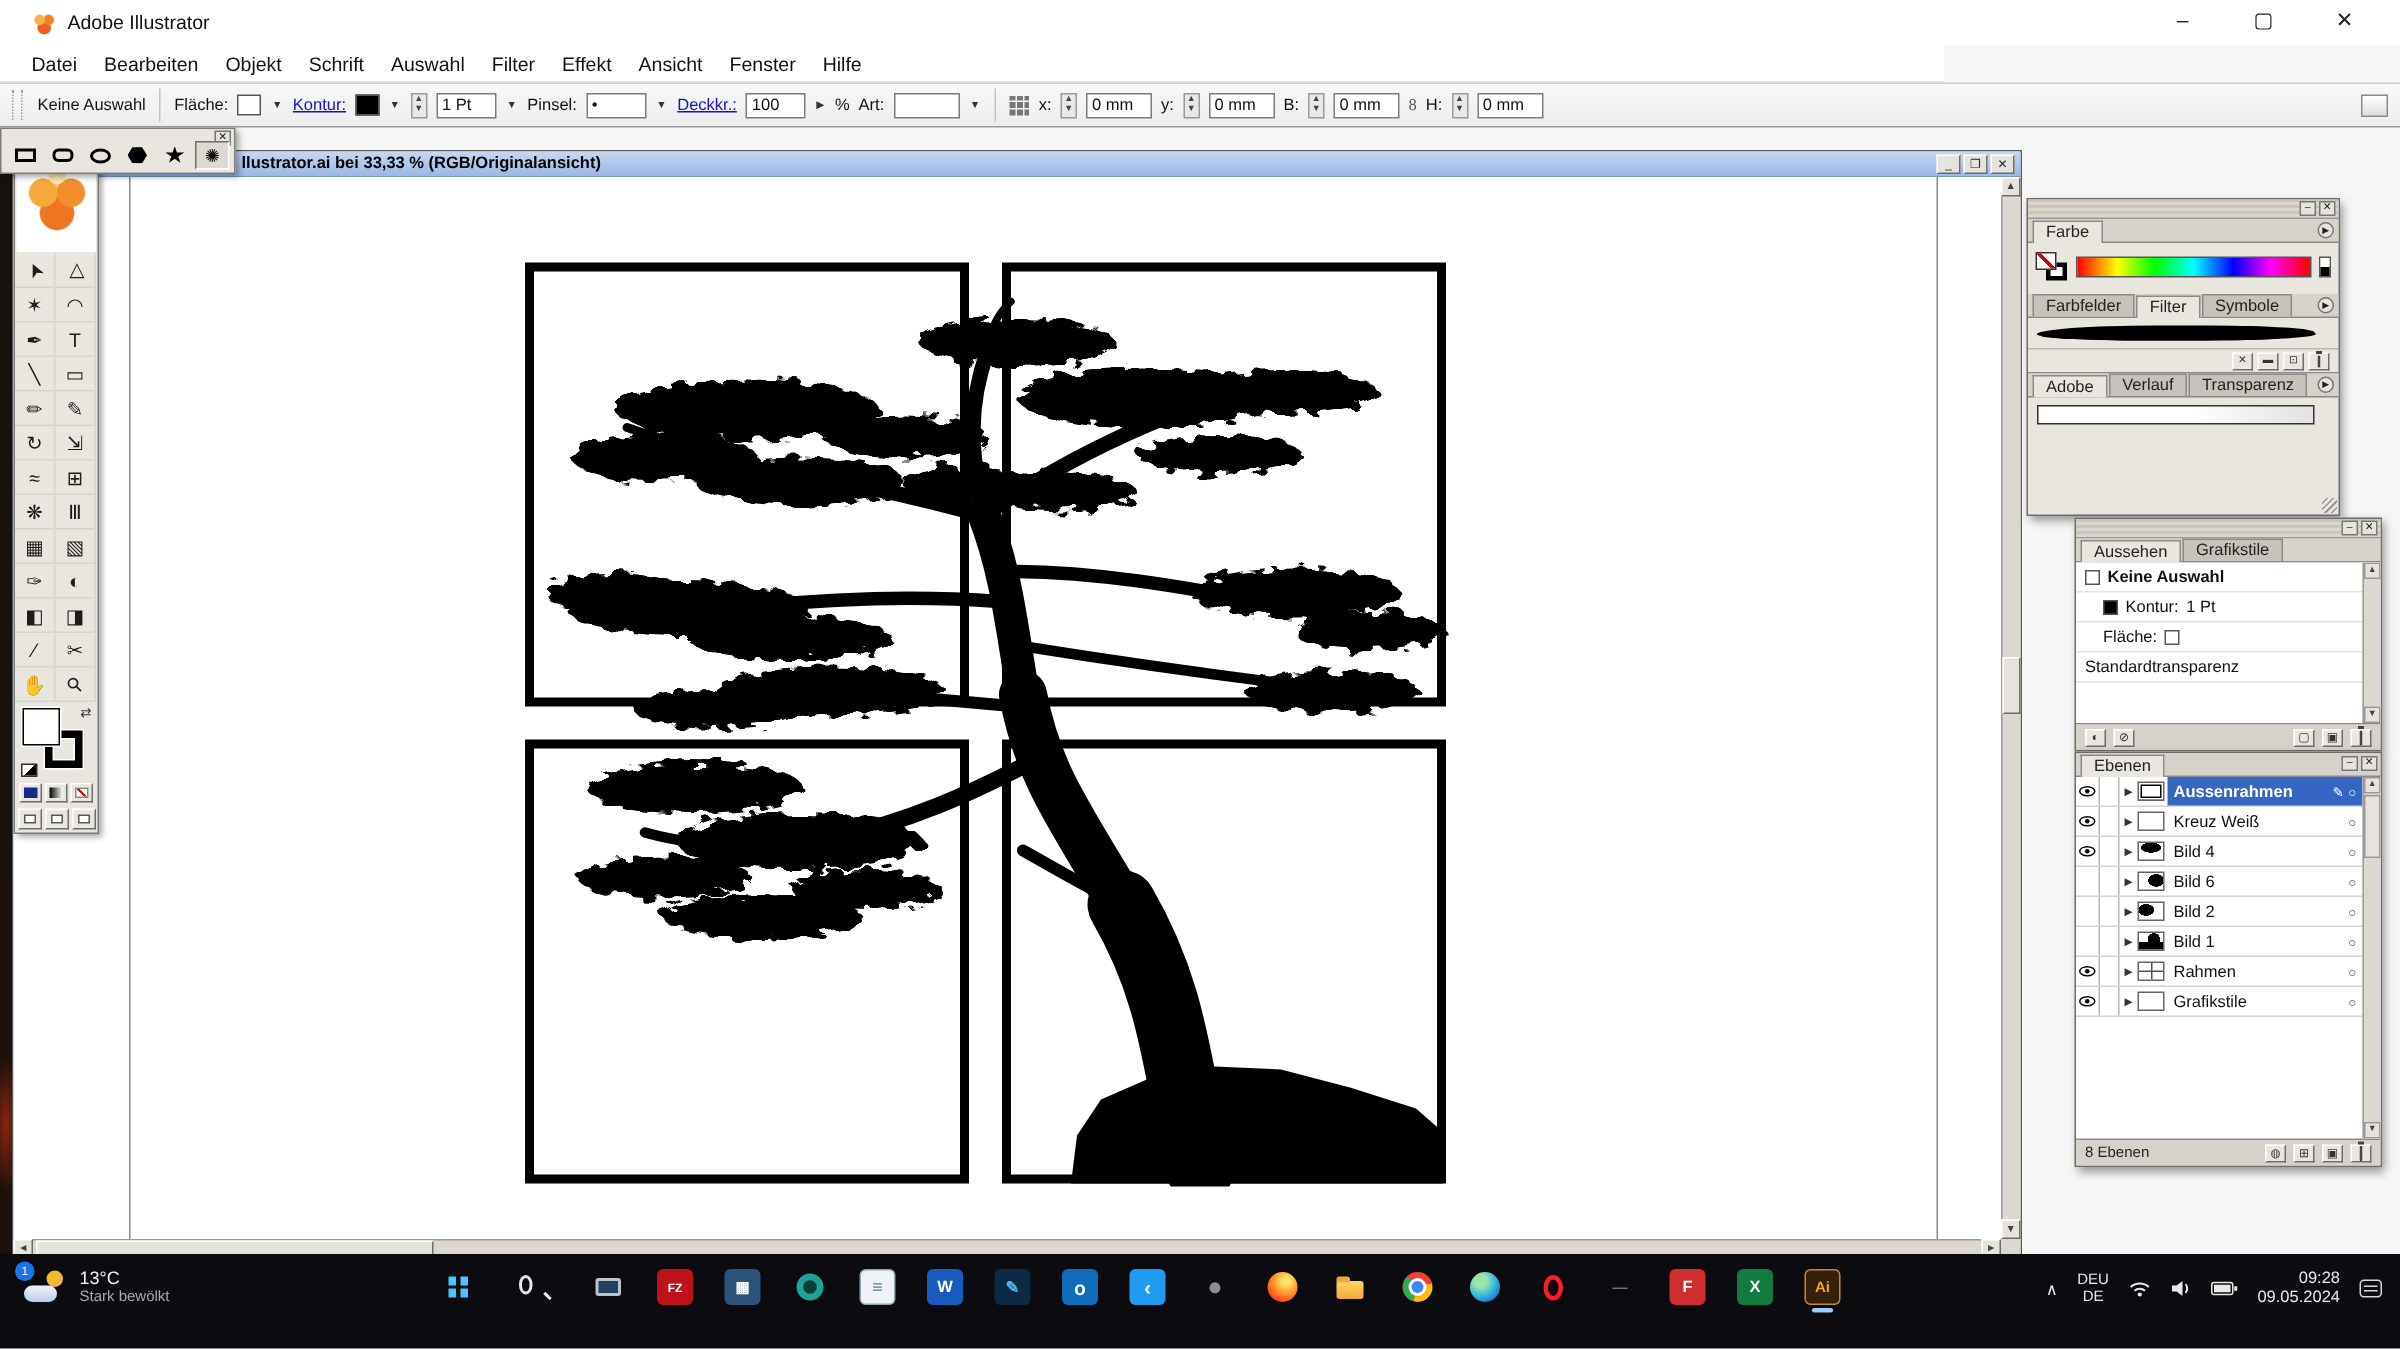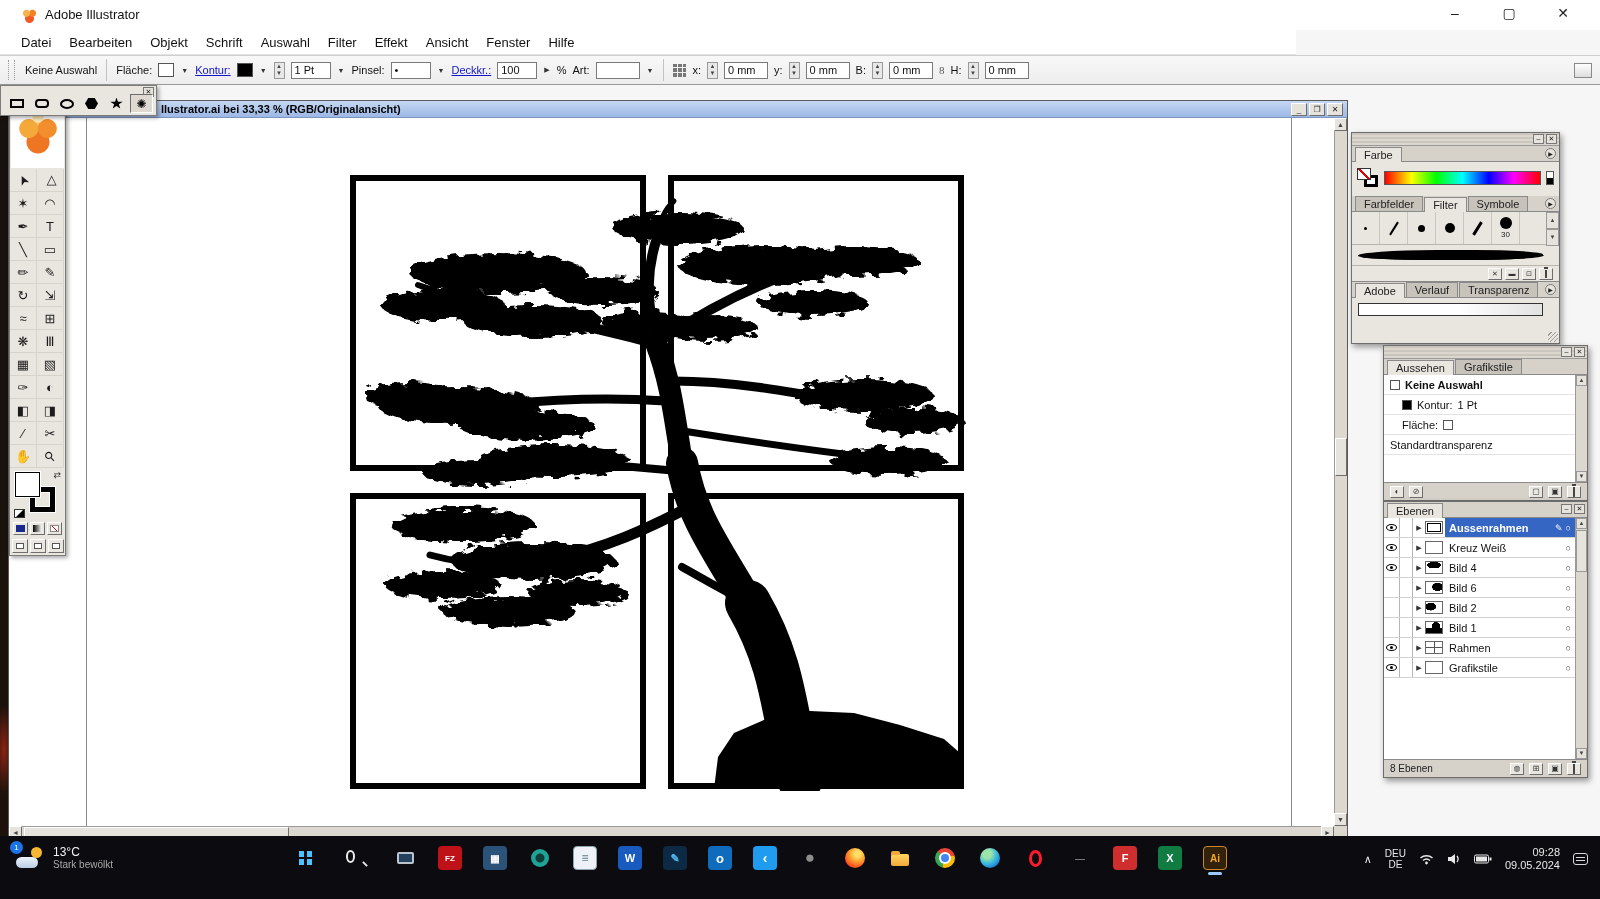--- a/index.html
+++ b/index.html
@@ -577,45 +577,20 @@
           <i></i>
         </span>
     </div>
     <div class="tabrow">
 
       <span class="flyout">▶</span>
     <span class="tab">Farbfelder</span>
         <span class="tab act">Filter</span>
         <span class="tab">Symbole</span>
       </div>
-    <div class="brush-row">
-      <span class="bcell">
-          <span class="bdot" style="width:3px;height:3px;"></span>
-        </span>
-      <span class="bcell">
-          <span class="bslash"></span>
-        </span>
-      <span class="bcell">
-          <span class="bdot" style="width:7px;height:7px;"></span>
-        </span>
-      <span class="bcell">
-          <span class="bdot" style="width:10px;height:10px;"></span>
-        </span>
-      <span class="bcell">
-          <span class="bslash" style="width:3px;"></span>
-        </span>
-      <span class="bcell">
-          <span class="bdot" style="width:12px;height:12px;"></span>
-          <span class="bsize">30</span>
-        </span>
-      <span class="bscroll">
-          <span>▲</span>
-          <span>▼</span>
-        </span>
-    </div>
     <div class="charcoal-row">
         <span class="charcoal"></span>
       </div>
     <div class="bbtn-row">
       <span class="bbtn">✕</span>
       <span class="bbtn">▬</span>
       <span class="bbtn">⊡</span>
       <span class="bbtn"><span class="trashcan"></span></span>
     </div>
     <div class="tabrow">

